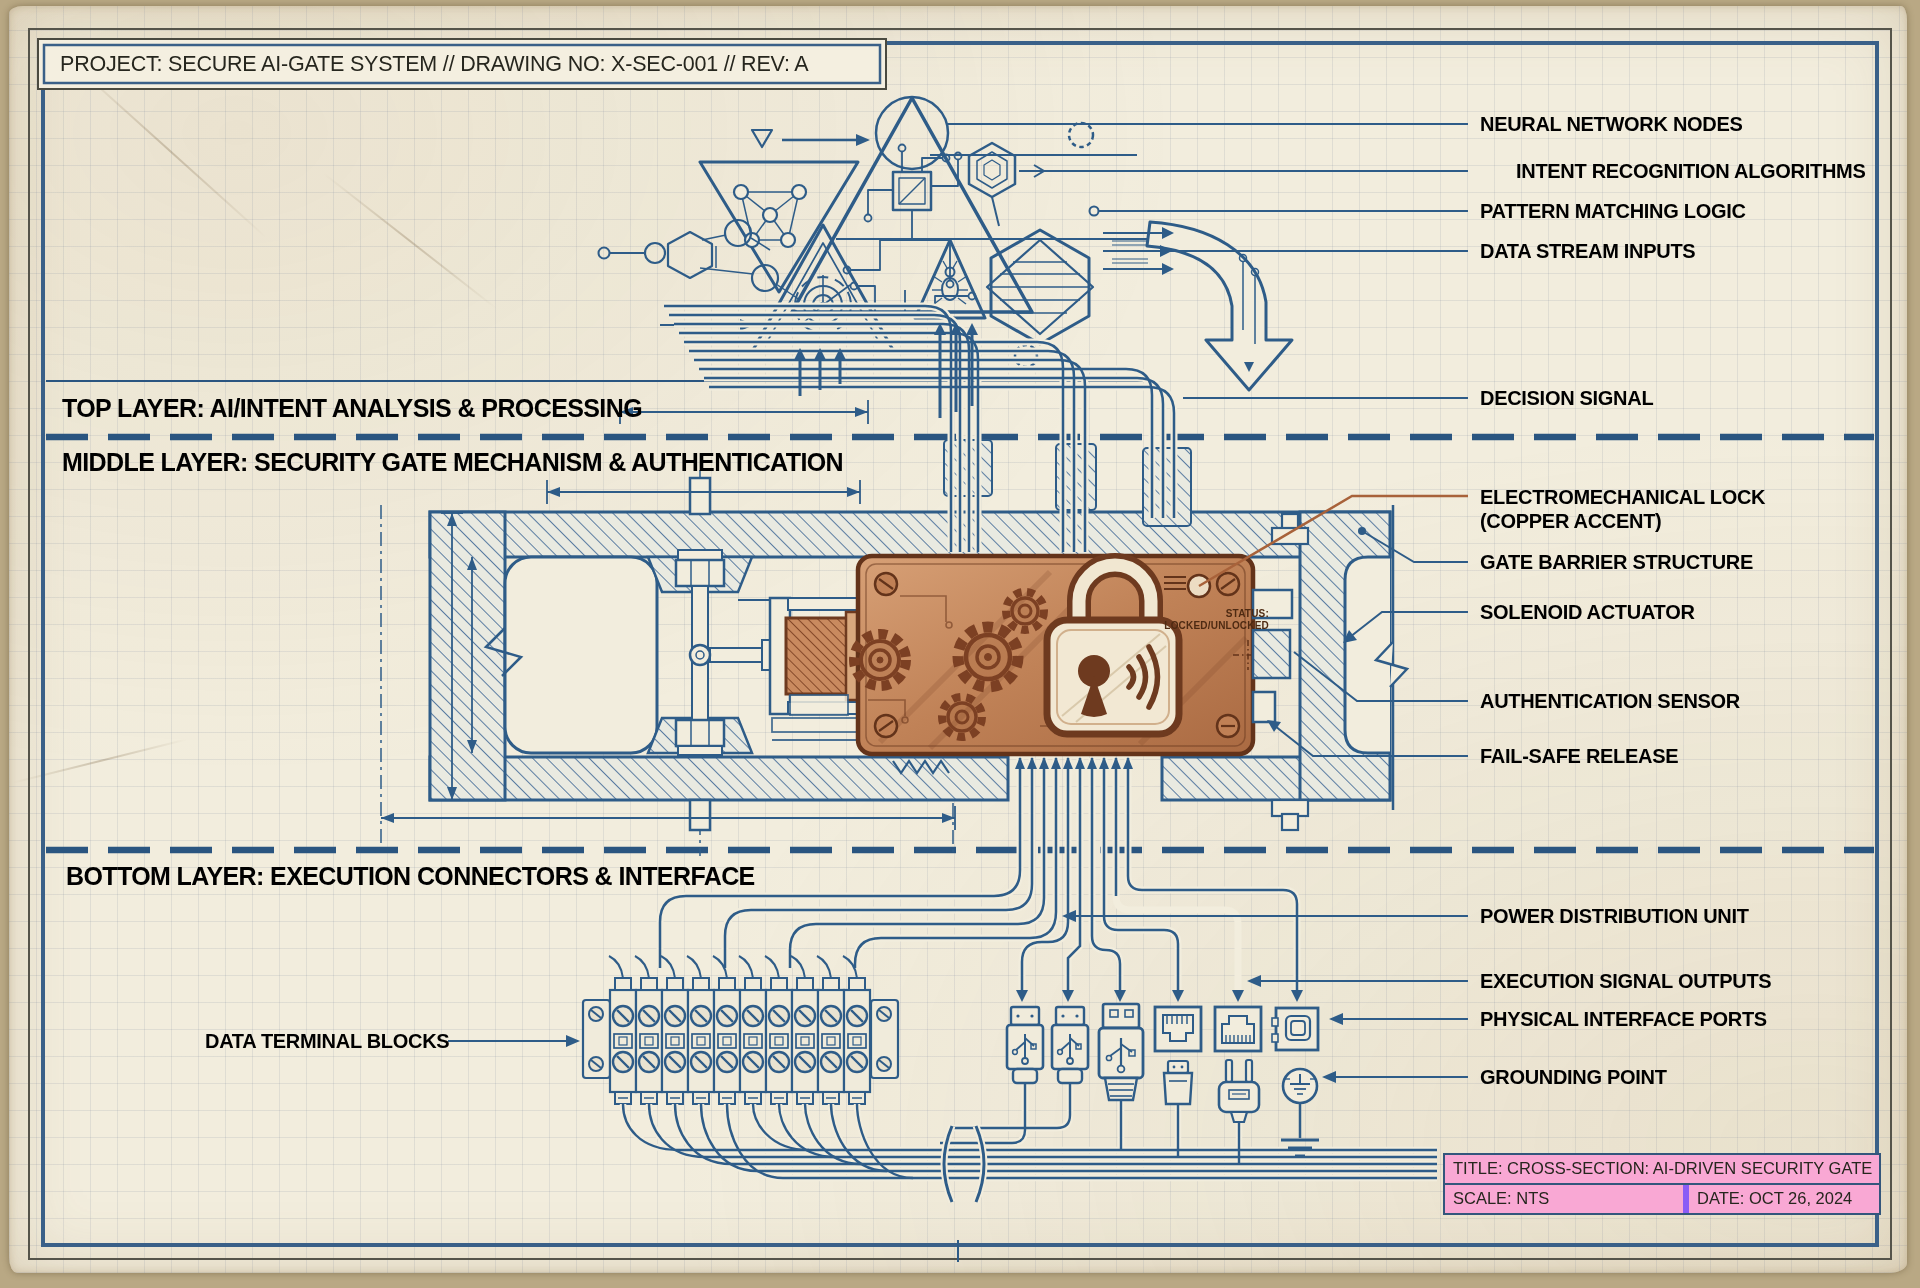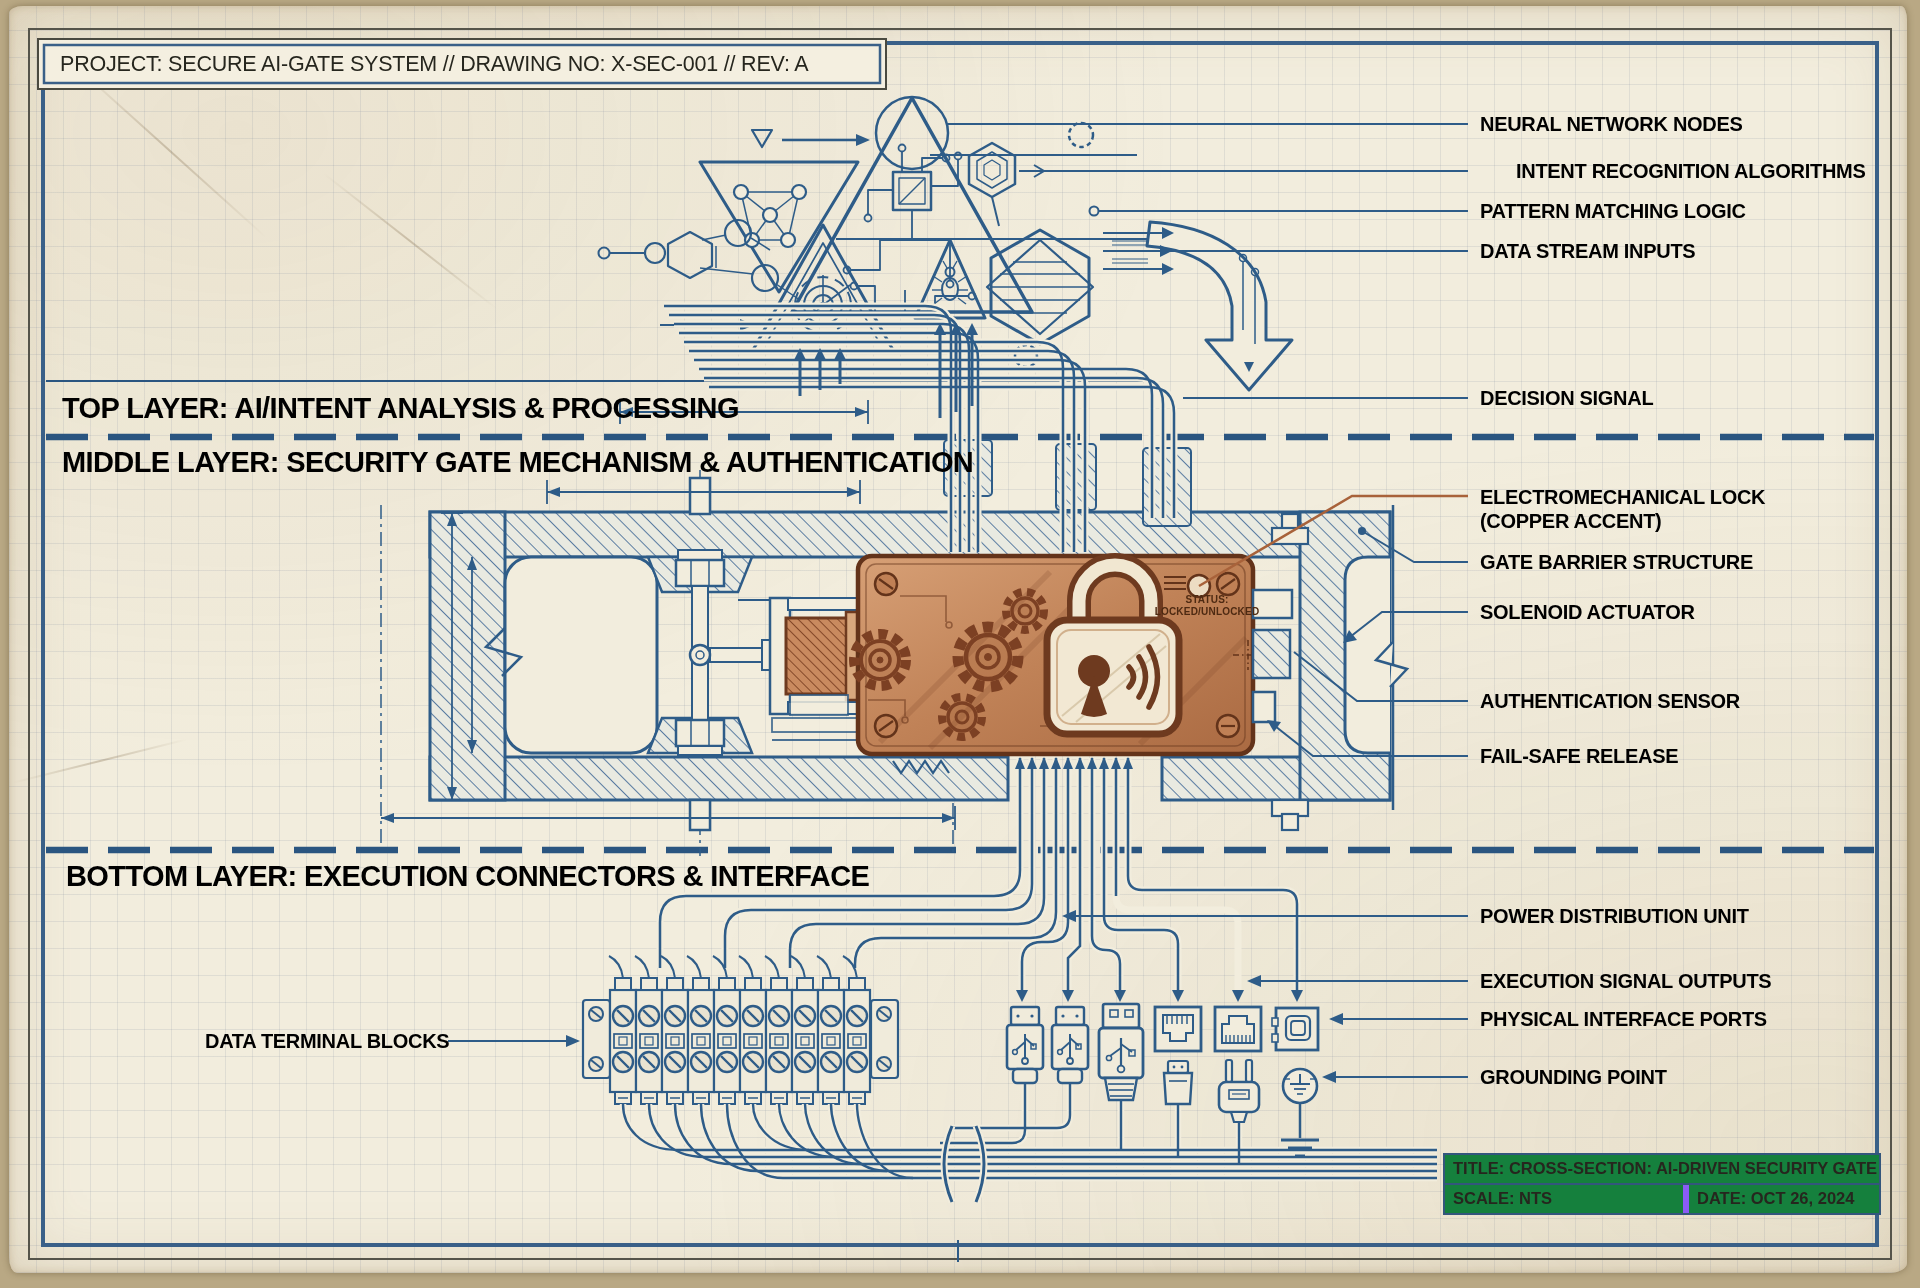--- a/index.html
+++ b/index.html
@@ -11,27 +11,27 @@
   .grid{position:absolute;inset:0;border-radius:inherit;
     background:
       repeating-linear-gradient(0deg,rgba(100,115,145,.13) 0 1px,transparent 1px 27px),
       repeating-linear-gradient(90deg,rgba(100,115,145,.13) 0 1px,transparent 1px 27px),
       radial-gradient(ellipse at 12% 10%,rgba(170,140,90,.10),transparent 40%),
       radial-gradient(ellipse at 95% 90%,rgba(170,140,90,.12),transparent 45%)}
   .crease{position:absolute;height:2px;background:linear-gradient(90deg,transparent,rgba(110,85,50,.28),transparent)}
   svg.draw{position:absolute;left:0;top:0}
   .lbl{position:absolute;font-weight:bold;color:#000000;font-size:20px;line-height:24px;
        white-space:pre-line;letter-spacing:-.3px}
-  .layer-lbl{font-size:29px;letter-spacing:-.6px}
+  .layer-lbl{font-size:25px;letter-spacing:-.6px}
   .banner-lbl{position:absolute;left:60px;top:52px;font-weight:normal;font-size:21.5px;
        color:#26261e;letter-spacing:-.2px;white-space:nowrap}
-  .status-lbl{position:absolute;left:1145px;top:594px;width:124px;font-weight:bold;
-       font-size:10px;line-height:11.5px;color:#4e2a12;text-align:center;letter-spacing:.2px}
-  .tblock{position:absolute;left:1443px;top:1153px;width:434px;background:#15803d;
-       border:2.5px solid #33567c;color:#26261e;font-weight:bold;font-size:16.5px}
+  .status-lbl{position:absolute;left:1145px;top:608px;width:124px;font-weight:bold;
+       font-size:10px;line-height:11.5px;color:#4e2a12;text-align:right;letter-spacing:.2px}
+  .tblock{position:absolute;left:1443px;top:1153px;width:434px;background:#f9a8d4;
+       border:2.5px solid #33567c;color:#26261e;font-weight:normal;font-size:16.5px}
   .trow{display:flex;border-top:2px solid #33567c}
   .trow.first{border-top:none}
   .tcell{padding:4px 8px 5px;white-space:nowrap}
   .tcell.div{border-left:6px solid #8b5cf6}
   .w222{width:222px}.w288{width:288px}.grow{flex:1}
 </style>
 </head>
 <body>
 
 <div class="paper">

